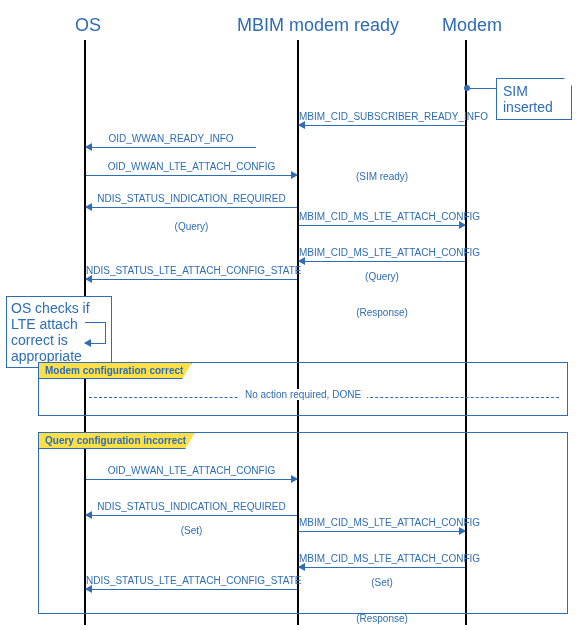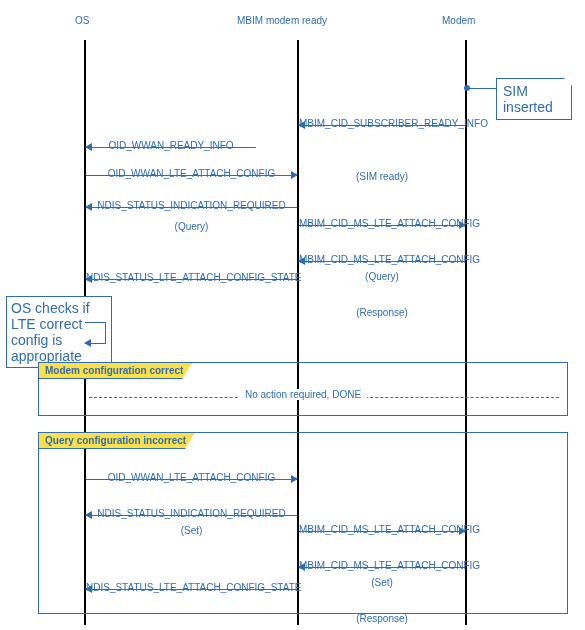--- a/index.html
+++ b/index.html
@@ -9,21 +9,21 @@
     font-size: 10px;
     color: #2e6db4;
     background: #fff;
     width: 585px;
     height: 630px;
     position: relative;
   }
   .lane-header {
     position: absolute;
     top: 15px;
-    font-size: 10px;
+    font-size: 18px;
     color: #2e6db4;
     text-align: center;
   }
   .lifeline {
     position: absolute;
     top: 40px;
     width: 2px;
     background: #000;
     height: 585px;
   }
@@ -59,21 +59,21 @@
     border-bottom: 4px solid transparent;
     border-left: 7px solid #2e6db4;
   }
   .msg-label {
     position: absolute;
     text-align: center;
     left: 0;
     right: 0;
     line-height: 1.2;
   }
-  .msg-above { bottom: 2px; }
+  .msg-above { bottom: 9px; }
   .msg-below { top: 9px; margin-top: 44px; }
   .note {
     position: absolute;
     border: 1px solid #2e6db4;
     background: #fff;
     padding: 4px 6px;
     font-size: 14px;
     color: #2e6db4;
   }
   .note-cut {
@@ -197,21 +197,21 @@
 </div>
 
 <div class="arrow arrow-head-left" style="left:86px; width:211px; top:272px;">
   <div class="arrow-line"></div>
   <div class="msg-label msg-above">
     <span>NDIS_STATUS_LTE_ATTACH_CONFIG_STATE</span>
   </div>
 </div>
 
 <div class="note" style="left:6px; top:296px; width:96px; padding:3px 4px;">
-  <span>OS checks if LTE correct config is appropriate</span>
+  <span>OS checks if LTE attach correct is appropriate</span>
 </div>
 <div class="self-arrow" style="left:85px; top:322px;"></div>
 
 <div class="frag" style="left:38px; top:362px; width:528px; height:52px;">
   <div class="frag-label">
     <span>Modem configuration correct</span>
   </div>
   <div class="dashed-line" style="left:50px; right:8px; top:34px;"></div>
   <div class="frag-text" style="top:26px;">
     <span style="background:#fff; padding:0 6px;">No action required, DONE</span>

